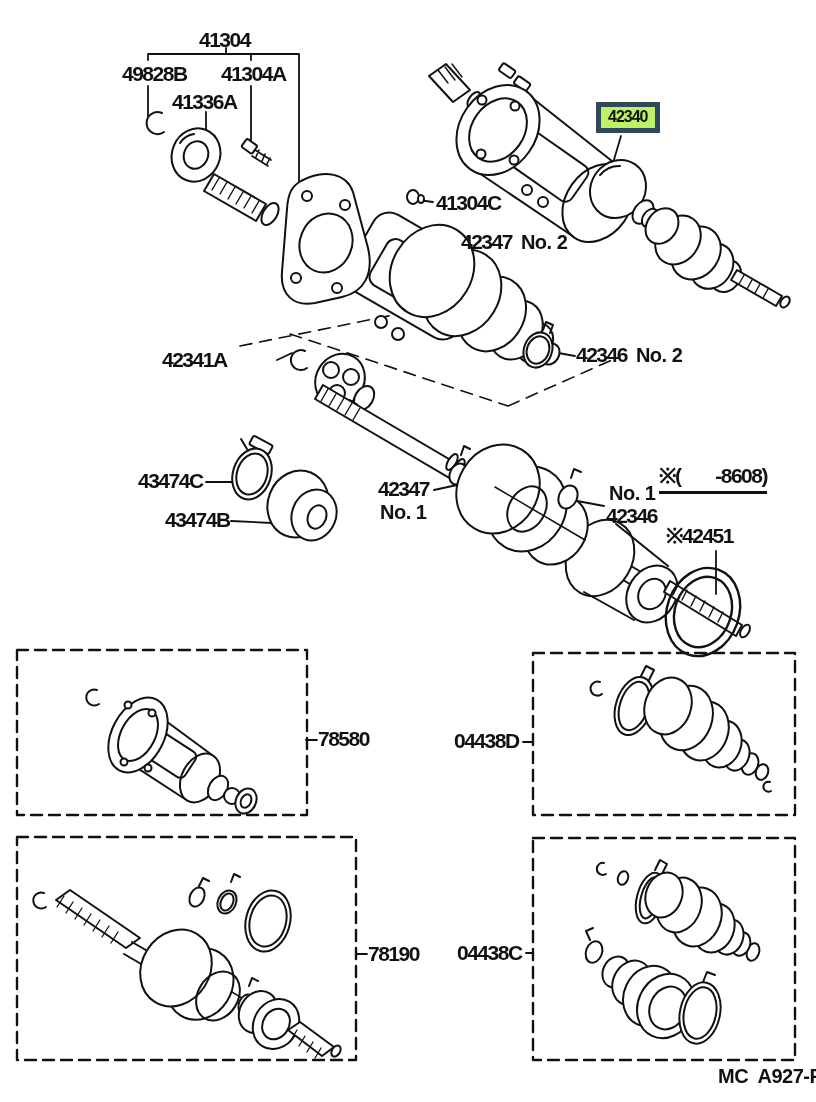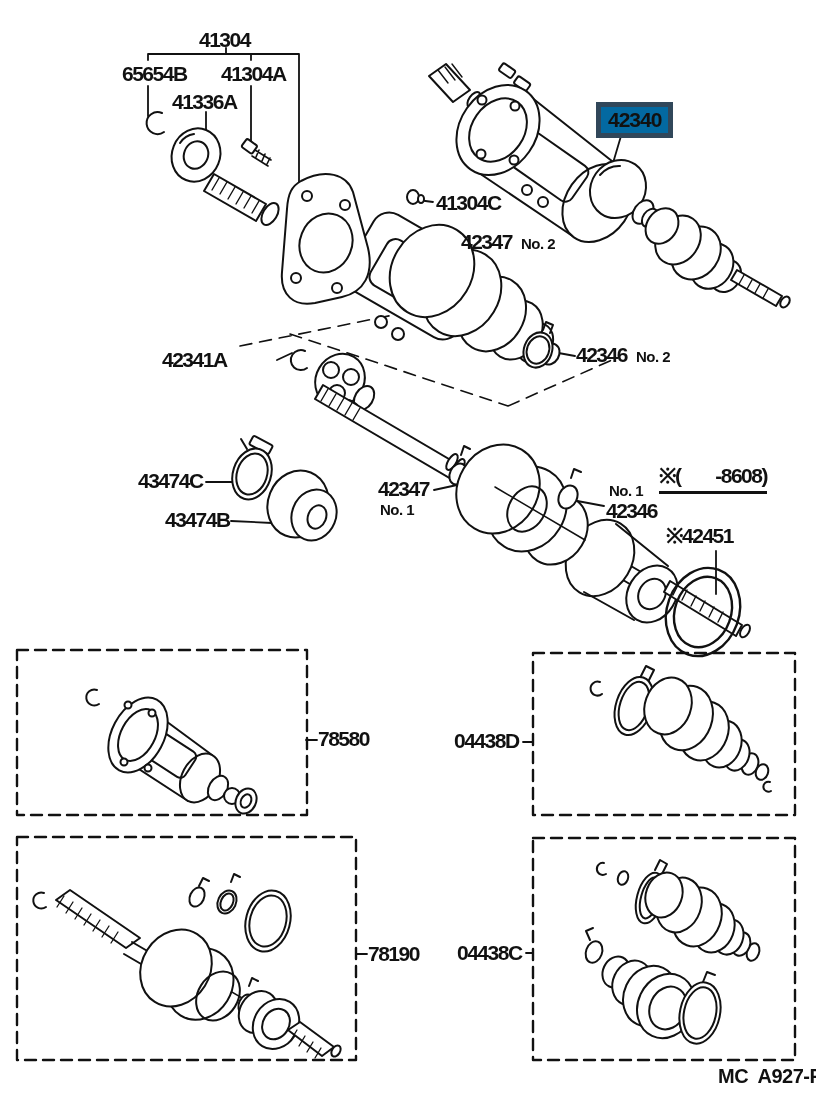--- a/index.html
+++ b/index.html
@@ -7,28 +7,28 @@
   body {
     width:816px; height:1102px; position:relative; overflow:hidden;
     font-family:"Liberation Sans", sans-serif; color:#111;
   }
   .stage { position:absolute; left:0; top:0; width:816px; height:1102px;text-decoration:underline; }
   svg.art { position:absolute; left:0; top:0; }
   .lbl {
     position:absolute; font-weight:bold; font-size:21px; line-height:1;
     letter-spacing:-1.5px; white-space:pre; color:#111;
   }
-  .lbl .sfx { font-size:15px; letter-spacing:-0.5px; }
+  .lbl .sfx { font-size:20px; letter-spacing:-0.5px; }
   .sfx-right { margin-left:9px; }
   .stacked { display:block; }
   .stacked .sfx { display:block; margin-top:3px; padding-left:2px; }
   .stacked-above .sfx { display:block; margin-bottom:2px; padding-left:3px; }
   .hl-box {
-    position:absolute; border:5px solid #31475a; background:#0369a1;
-    padding:2px 7px 3px 7px; font-weight:bold; font-size:21px; line-height:1;
+    position:absolute; border:5px solid #31475a; background:#bef264;
+    padding:2px 7px 3px 7px; font-weight:bold; font-size:16px; line-height:1;
     letter-spacing:-1px; color:#111;
   }
   .note { border-bottom:3px solid #111; padding-bottom:5px; }
   .footer-code { font-size:20px; letter-spacing:-0.5px;margin-left:12px; }
 </style>
 </head>
 <body>
 
 <div class="stage">
 
@@ -292,21 +292,21 @@
       <ellipse cx="650" cy="996" rx="26" ry="31" transform="rotate(25 650 996)"></ellipse>
       <ellipse cx="666" cy="1006" rx="28" ry="33" transform="rotate(25 666 1006)"></ellipse>
       <ellipse cx="668" cy="1008" rx="18" ry="22" transform="rotate(25 668 1008)" fill="none"></ellipse>
       <path d="M703,982 l4,-10 l8,3" fill="none"></path>
       <ellipse cx="700" cy="1013" rx="20" ry="31" transform="rotate(12 700 1013)"></ellipse>
       <ellipse cx="700" cy="1013" rx="16" ry="26" transform="rotate(12 700 1013)" fill="none"></ellipse>
     </g>
   </svg>
 
   <div class="lbl" style="left:199px;top:29px">41304</div>
-  <div class="lbl" style="left:122px;top:63px">65654B</div>
+  <div class="lbl" style="left:122px;top:63px">49828B</div>
   <div class="lbl" style="left:221px;top:63px">41304A</div>
   <div class="lbl" style="left:172px;top:91px">41336A</div>
 
   <div class="hl-box" style="left: 596px; top: 102px; border-color: rgb(49, 71, 90);">
     <span>42340</span>
   </div>
 
   <div class="lbl" style="left:436px;top:192px">41304C</div>
 
   <div class="lbl" style="left:461px;top:231px"><span>42347</span><span class="sfx sfx-right">No. 2</span></div>

